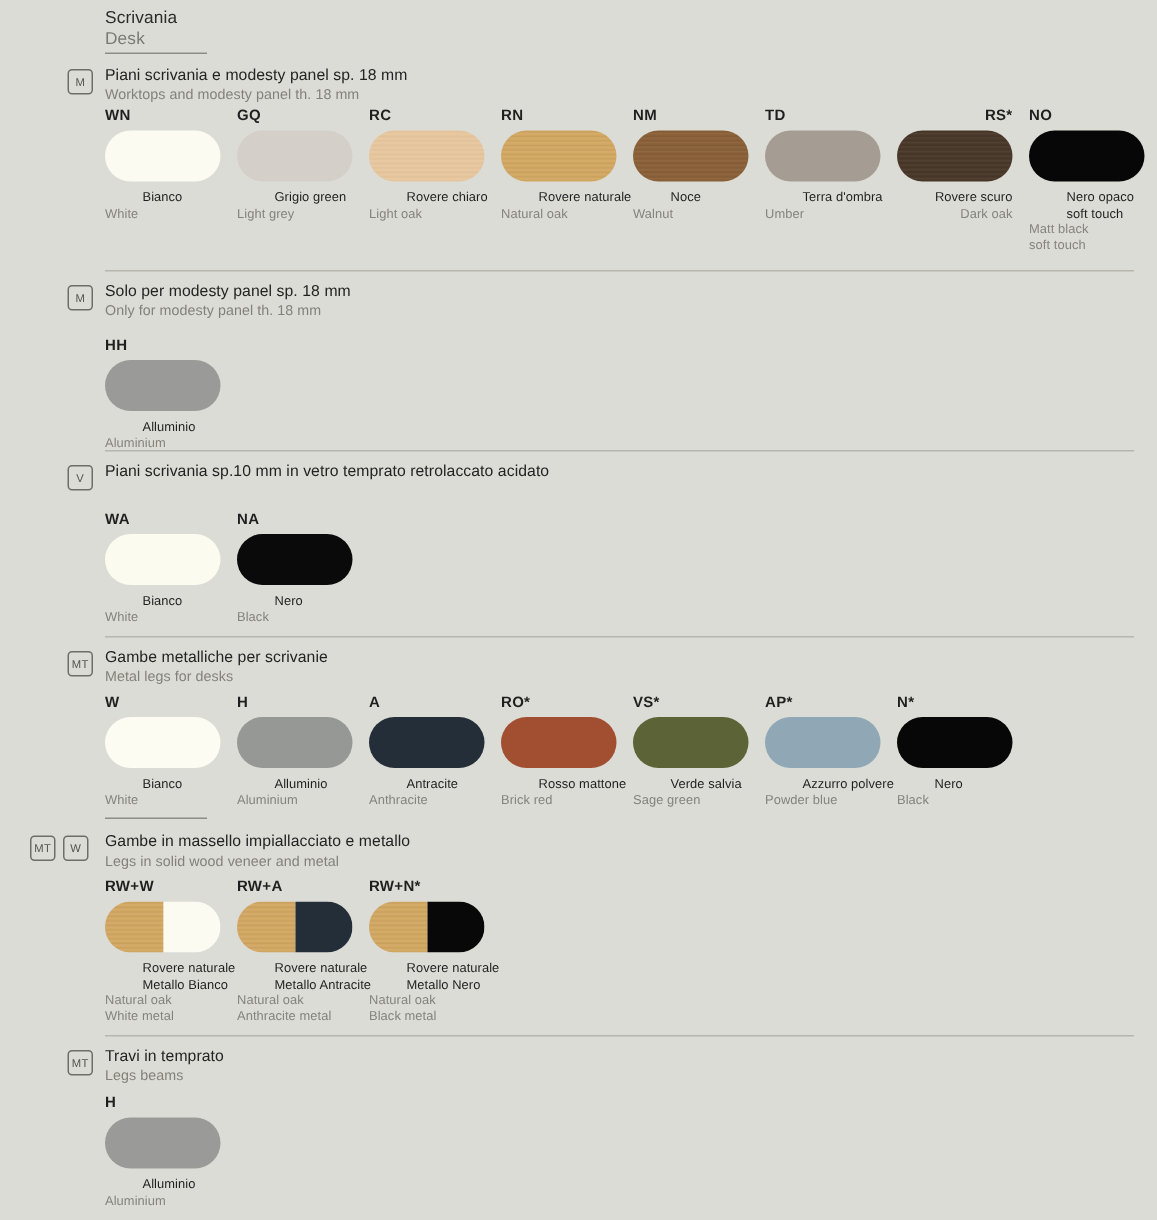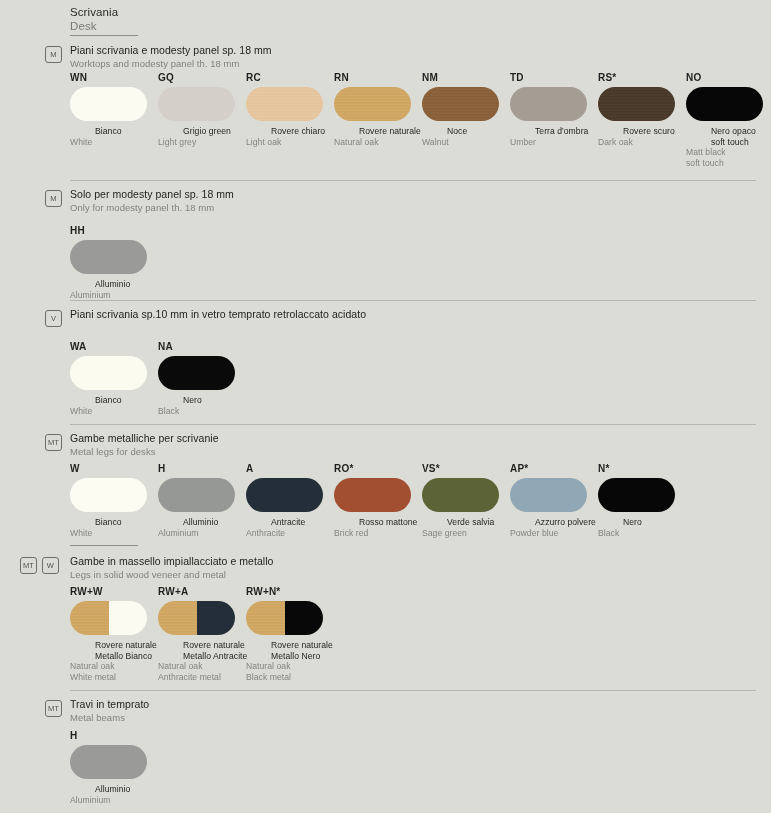--- a/index.html
+++ b/index.html
@@ -245,21 +245,21 @@
         </div>
       </div>
       <div class="swatch" style="left: 510px; top: 72px;">
         <div class="code">TD</div>
         <div class="chip" style="background: rgb(165, 156, 147);"></div>
         <div class="names">
           <div class="name-it">Terra d'ombra</div>
           <div class="name-en">Umber</div>
         </div>
       </div>
-      <div class="swatch" style="left: 598px; top: 72px;">
+      <div class="swatch" style="left: 598px; top: 72px; text-align: right;">
         <div class="code">RS*</div>
         <div class="chip" style="background: rgb(73, 56, 41);">
           <div class="grain"></div>
         </div>
         <div class="names">
           <div class="name-it">Rovere scuro</div>
           <div class="name-en">Dark oak</div>
         </div>
       </div>
       <div class="swatch" style="left: 686px; top: 72px;">
@@ -432,21 +432,21 @@
           <div class="name-en">Natural oak</div>
           <div class="name-en">Black metal</div>
         </div>
       </div>
       <div class="section" style="top: 700px;">
         <div class="sec-badges" style="left: 45px;">
           <div class="badge">MT</div>
         </div>
         <div class="sec-text">
           <div class="sec-it">Travi in temprato</div>
-          <div class="sec-en">Metal beams</div>
+          <div class="sec-en">Legs beams</div>
         </div>
       </div>
       <div class="swatch" style="left: 70px; top: 730px;">
         <div class="code">H</div>
         <div class="chip" style="background: rgb(154, 155, 152);"></div>
         <div class="names">
           <div class="name-it">Alluminio</div>
           <div class="name-en">Aluminium</div>
         </div>
       </div>

